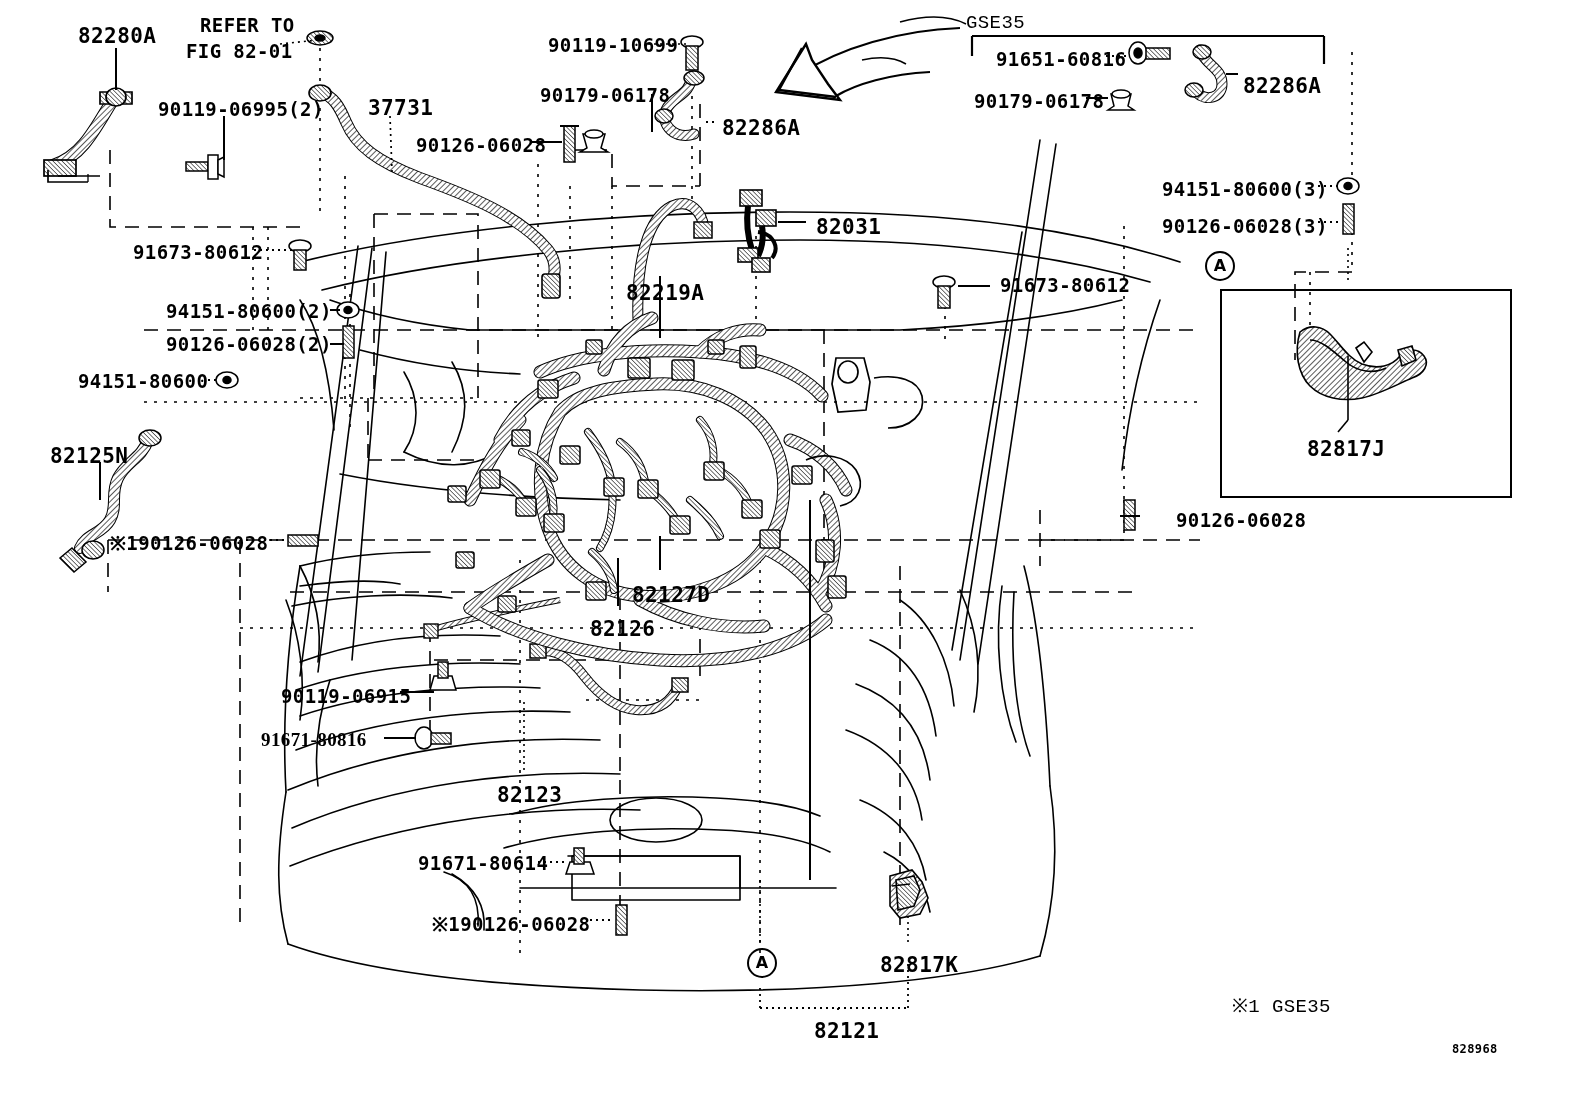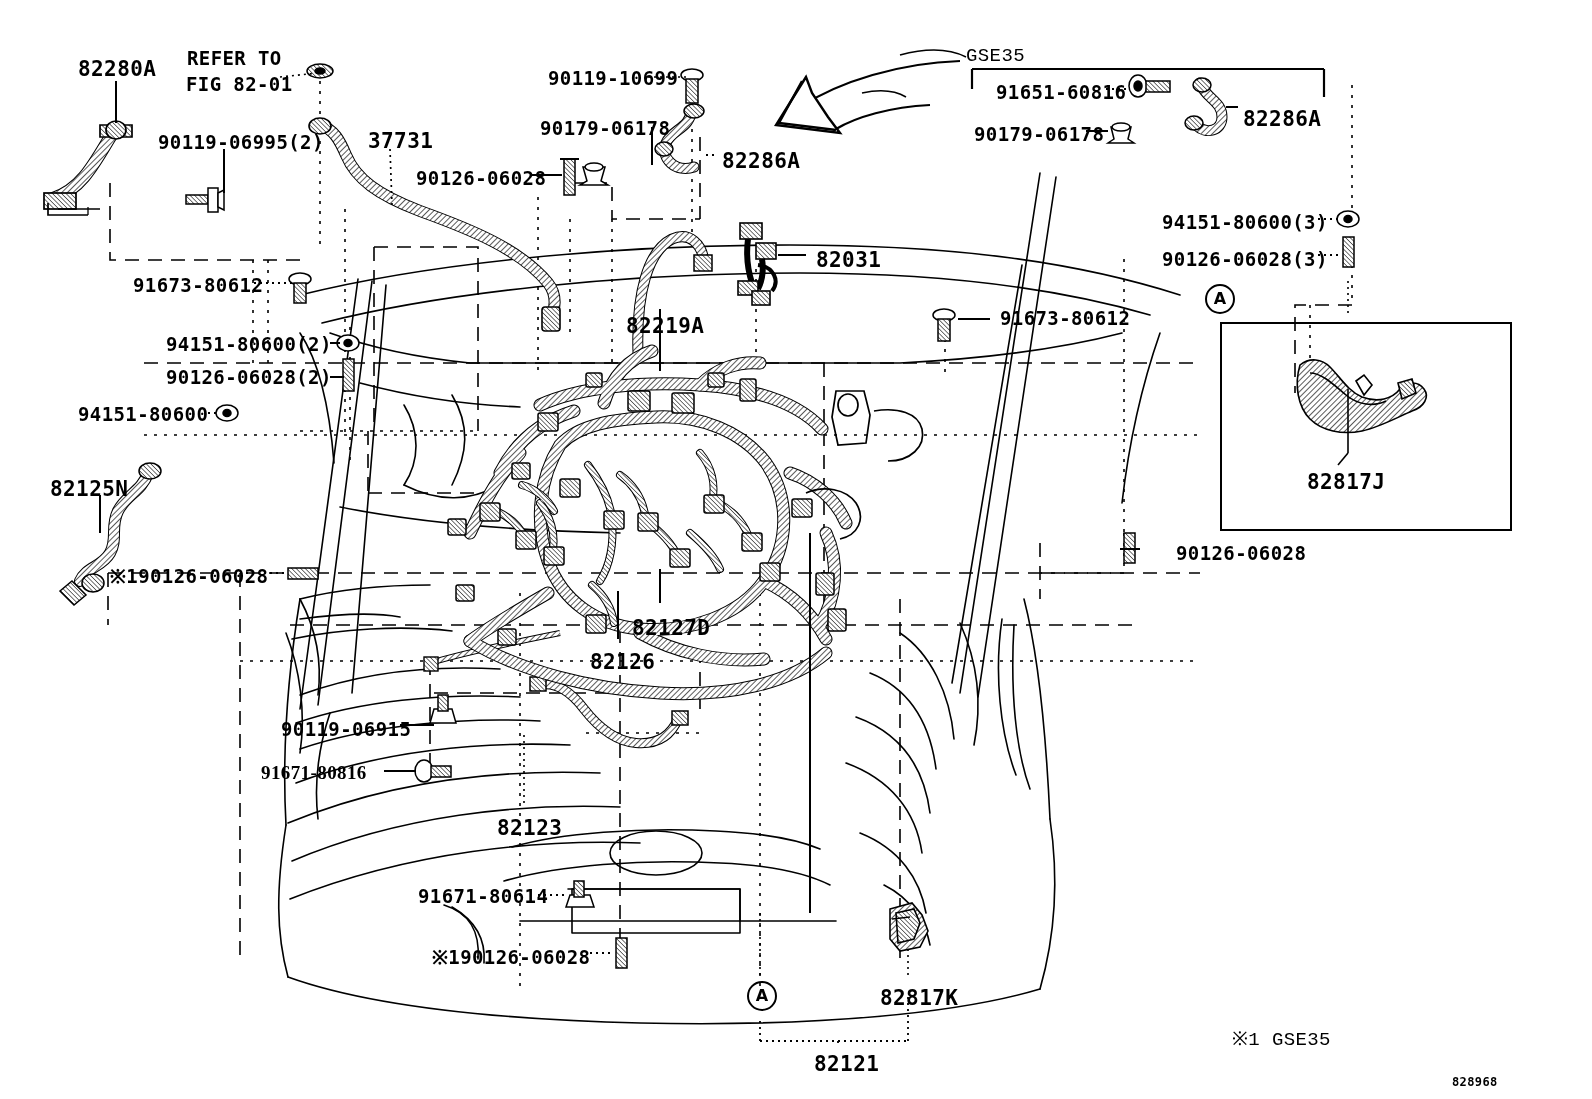--- a/index.html
+++ b/index.html
@@ -1,18 +1,18 @@
 <!DOCTYPE html>
 <html><head>
 <meta charset="utf-8">
 <style>
   html,body{margin:0;padding:0;background:#fff;}
   body{width:1592px;height:1099px;position:relative;overflow:hidden;
        font-family:"DejaVu Sans Mono","Liberation Mono",monospace;}
-  #stage{position:absolute;left:0;top:0;width:1592px;height:954px;margin-top:33px;}
+  #stage{position:absolute;left:0;top:0;width:1592px;height:954px;}
   svg.layer{position:absolute;left:0;top:0;width:1592px;height:1099px;}
   .lbl{position:absolute;white-space:nowrap;color:#000;
        font-family:"DejaVu Sans Mono","Liberation Mono",monospace;
        font-weight:bold;font-size:19px;letter-spacing:0.4px;}
   .lbl.part{font-size:21px;}
   .lbl.small{font-size:19px;font-weight:normal;
              font-family:Liberation Mono, monospace;}
   .lbl.fig{font-size:12px;font-weight:bold;}
   .lbl.refer{font-size:19px;font-weight:bold;line-height:26px;}
   .circ{position:absolute;width:26px;height:26px;border:2px solid #000;
@@ -501,21 +501,21 @@
     <path d="M908,1008 L908,964" stroke-width="1.8" stroke-dasharray="2 4"></path>
     <path d="M838,1008 L838,1014" stroke-width="1.8" stroke-dasharray="2 4"></path>
 
     <path d="M760,942 L760,880" stroke-width="1.6" stroke-dasharray="2 4"></path>
     <path d="M810,880 L810,500" stroke-width="2"></path>
   </g>
 </svg>
 
 <div id="labels">
       <div class="lbl part" style="left: 78px; top: 24px;">82280A</div>
-      <div class="lbl refer" style="left: 187px; top: 12px;">REFER TO</div>
+      <div class="lbl refer" style="left: 200px; top: 12px;">REFER TO</div>
       <div class="lbl refer" style="left: 186px; top: 38px;">FIG 82-01</div>
       <div class="lbl" style="left: 158px; top: 98px;">90119-06995(2)</div>
       <div class="lbl part" style="left: 368px; top: 96px;">37731</div>
       <div class="lbl" style="left: 416px; top: 134px;">90126-06028</div>
       <div class="lbl" style="left: 548px; top: 34px;">90119-10699</div>
       <div class="lbl" style="left: 540px; top: 84px;">90179-06178</div>
       <div class="lbl part" style="left: 722px; top: 116px;">82286A</div>
       <div class="lbl small" style="left: 966px; top: 12px;">GSE35</div>
       <div class="lbl" style="left: 996px; top: 48px;">91651-60816</div>
       <div class="lbl part" style="left: 1243px; top: 74px;">82286A</div>

